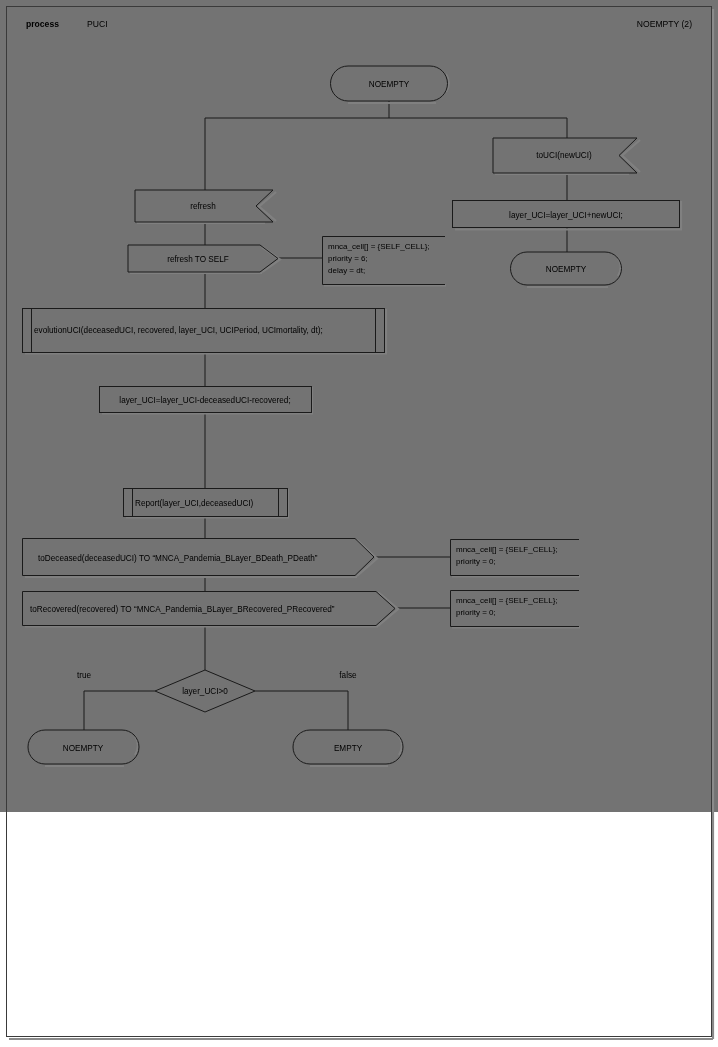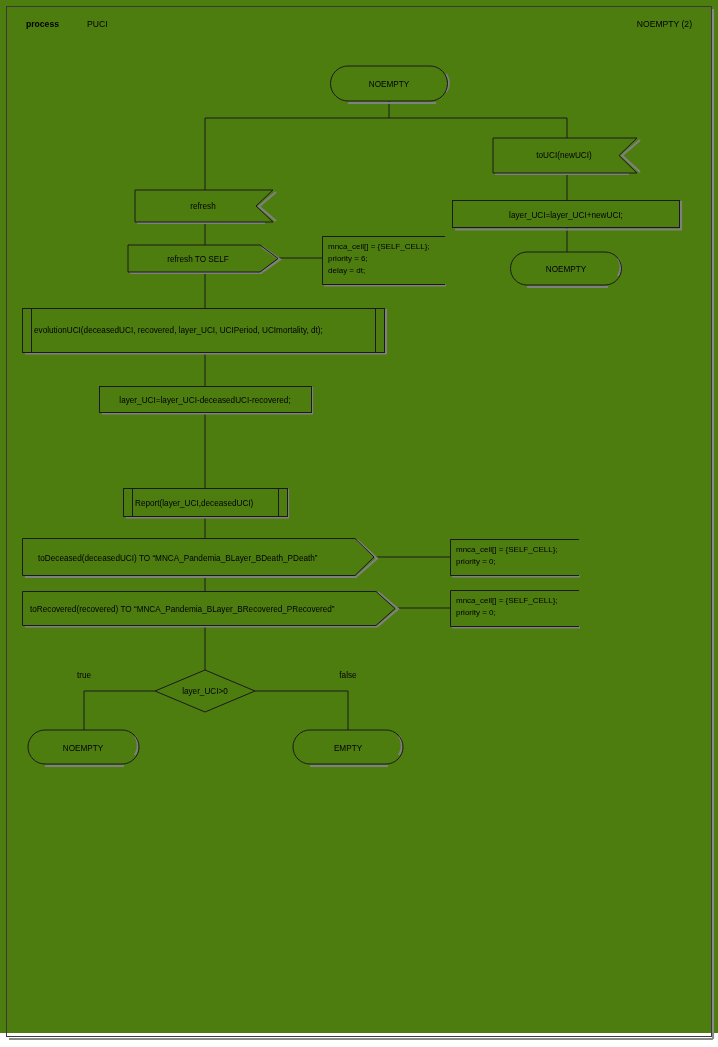--- a/index.html
+++ b/index.html
@@ -9,22 +9,22 @@
   }
   body {
     width: 718px;
     height: 1047px;
     font-family: "Liberation Sans", sans-serif;
     overflow: hidden;
   }
   #page {
     position: relative;
     width: 718px;
-    height: 1033px;
-    background: #4d7c0f;
+    height: 812px;
+    background: #737373;
   }
   svg#diagram {
     position: absolute;
     top: 0;
     left: 0;
     width: 718px;
     height: 1047px;
   }
   .shape-fill { fill: #ffffff; }
   .stroke { stroke: #1a1a1a; stroke-width: 1; fill: none; }

